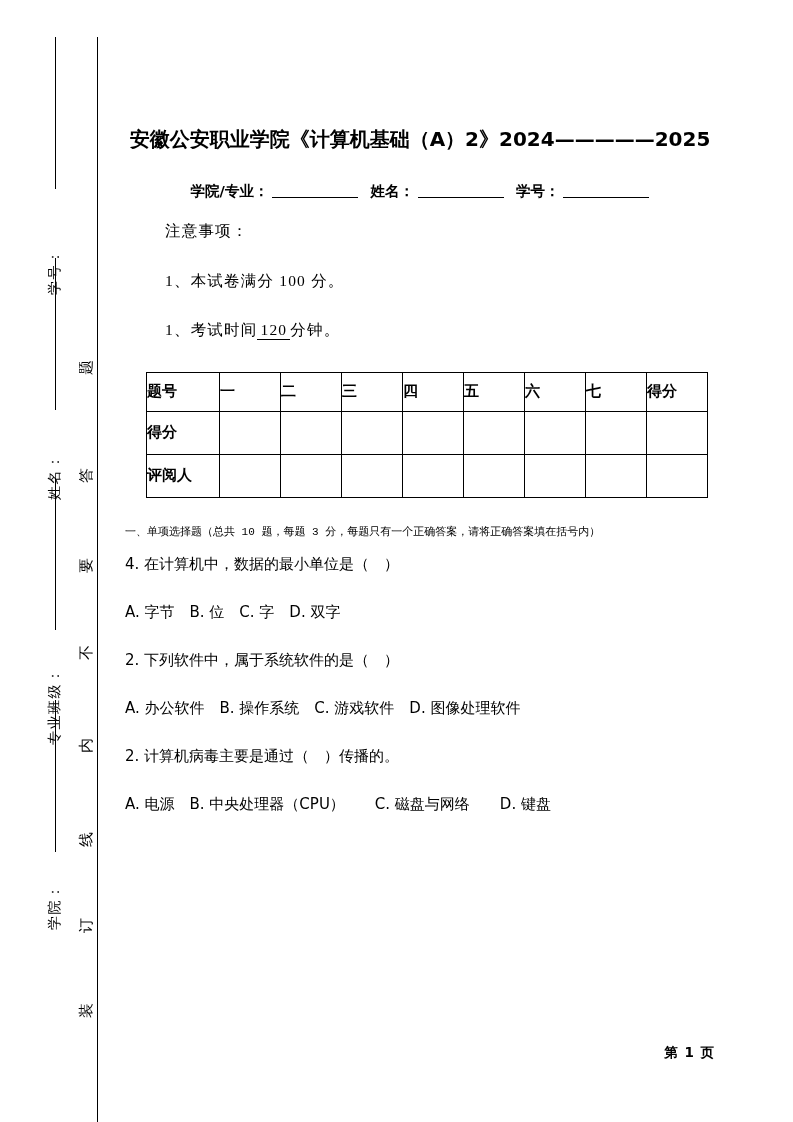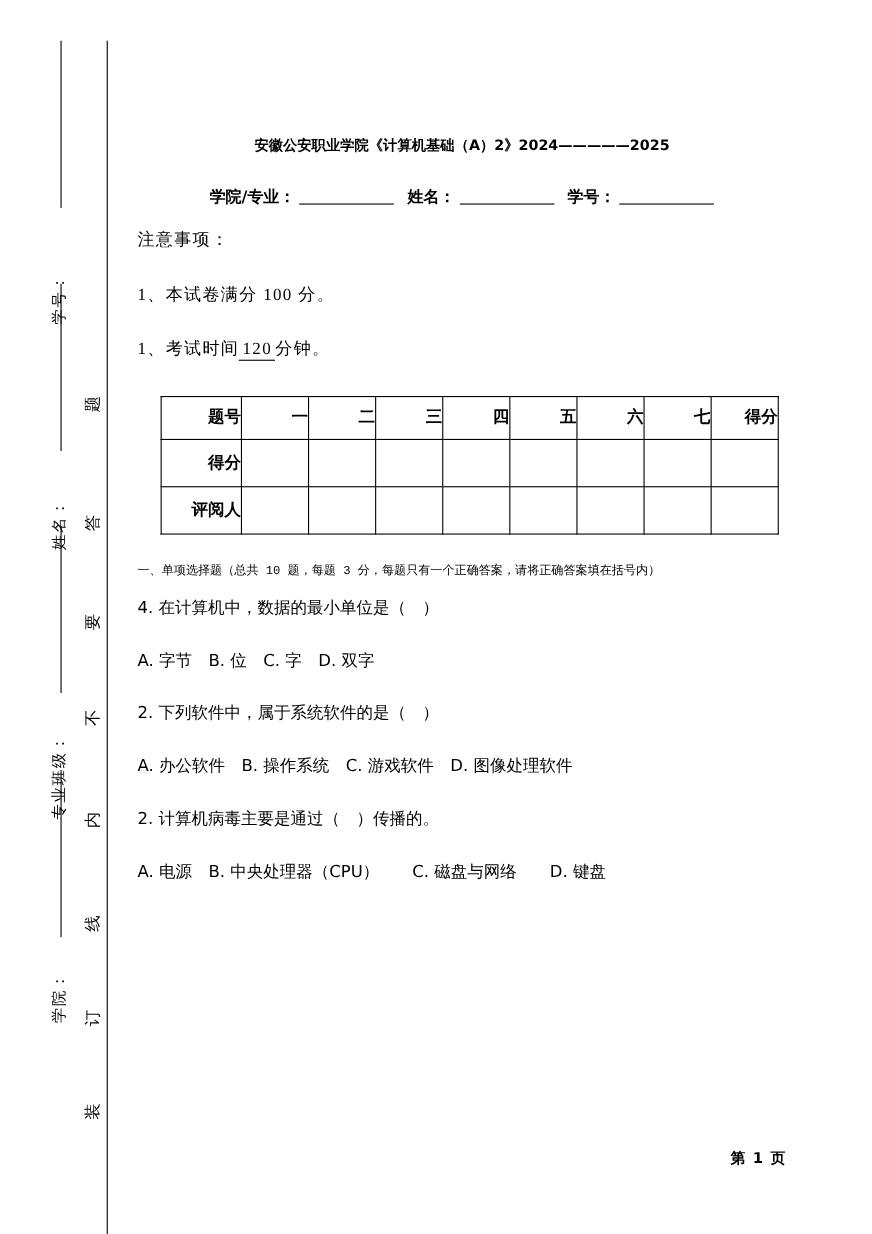--- a/index.html
+++ b/index.html
@@ -72,21 +72,21 @@
     left: 125px;
     top: 0;
     width: 590px;
     height: 1122px;
   }
 
   #exam-title {
     margin: 0;
     padding-top: 122px;
     font-family: "DejaVu Sans", "Liberation Sans", sans-serif;
-    font-size: 13px;
+    font-size: 20px;
     font-weight: bold;
     line-height: 1.72;
     text-align: center;
     letter-spacing: 0px;
   }
 
   #identity-row {
     margin-top: 26px;
     text-align: center;
     font-family: "DejaVu Sans", "Liberation Sans", sans-serif;
@@ -103,37 +103,38 @@
     vertical-align: -2px;
   }
   #identity-row .blank.last { margin-right: 0; }
 
   .notice-block { margin-top: 22px; }
   .notice-line {
     font-size: 15.5px;
     line-height: 1;
     margin-bottom: 34px;
     letter-spacing: 1.2px;
+    margin-left: 40px;
   }
   .notice-line .uline {
     border-bottom: 1.3px solid #000;
     padding: 0 3px 1px 3px;
   }
 
   
   #score-table {
     margin-top: 6px;
     margin-left: 21px;
     border-collapse: collapse;
     width: 562px;
     table-layout: fixed;
   }
   #score-table td {
     border: 1.4px solid #000;
-    text-align: right;
+    text-align: left;
     vertical-align: middle;
     font-family: "DejaVu Sans", "Liberation Sans", sans-serif;
     font-weight: bold;
     font-size: 15px;
     padding: 0;
   }
   #score-table .rowhead { width: 72px; }
   #score-table tr.head td { height: 38px; }
   #score-table tr.body td { height: 42px; }
 

